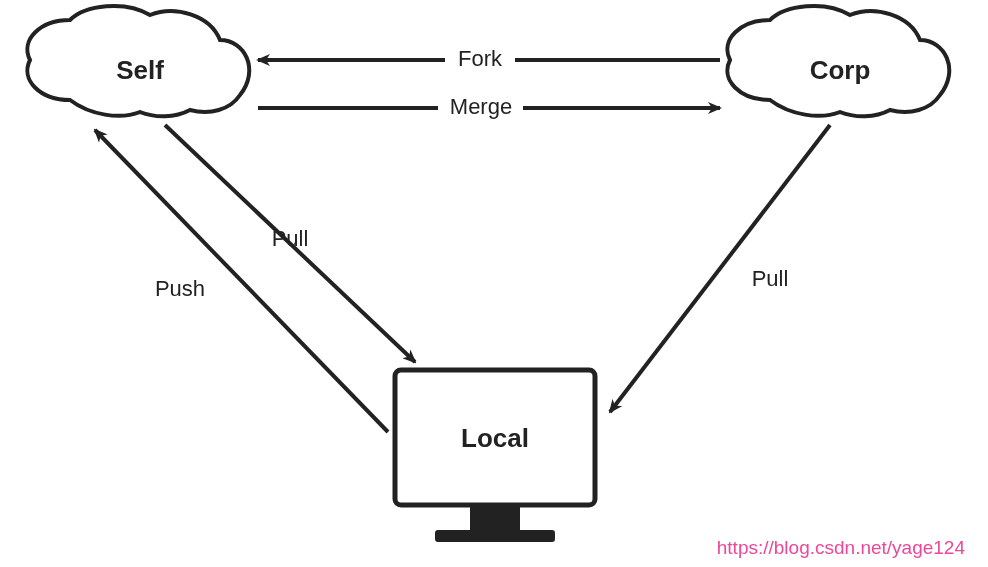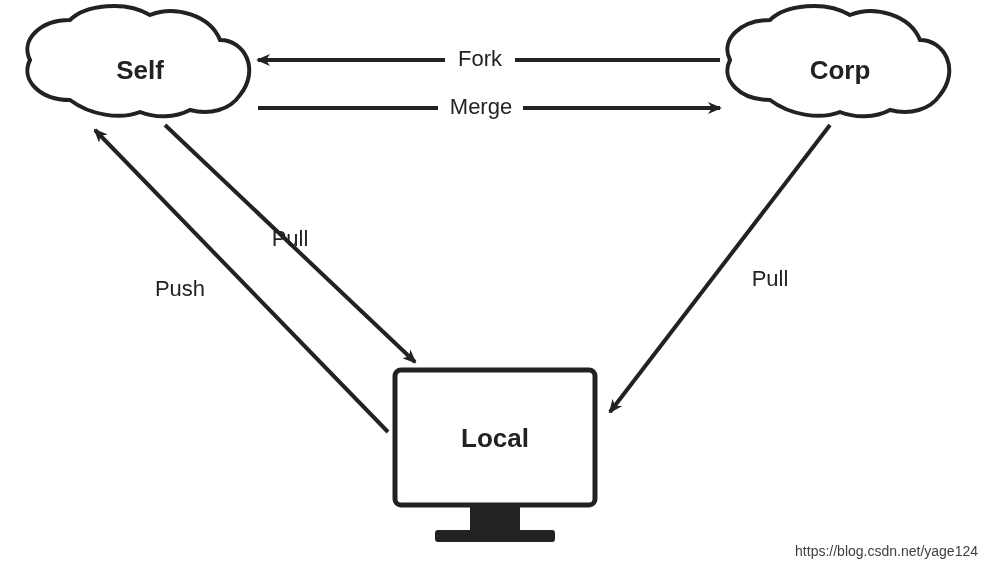--- a/index.html
+++ b/index.html
@@ -26,23 +26,23 @@
     }
     .edge-label {
       font-size: 22px;
       fill: #222;
       text-anchor: middle;
       dominant-baseline: middle;
     }
     .watermark {
       position: absolute;
       bottom: 8px;
-      right: 10px;
-      font-size: 14px;
-      color: #404040;
+      right: 23px;
+      font-size: 19px;
+      color: #ec4899;
       font-family: Arial, sans-serif;
     }
   </style>
 </head>
 <body>
 
 <svg class="diagram" viewBox="0 0 988 567">
   <defs>
     <marker id="arrowhead" markerWidth="14" markerHeight="12" refX="12" refY="6" orient="auto" markerUnits="userSpaceOnUse">
       <path d="M0,0 L14,6 L0,12 L4,6 Z" fill="#222"></path>

